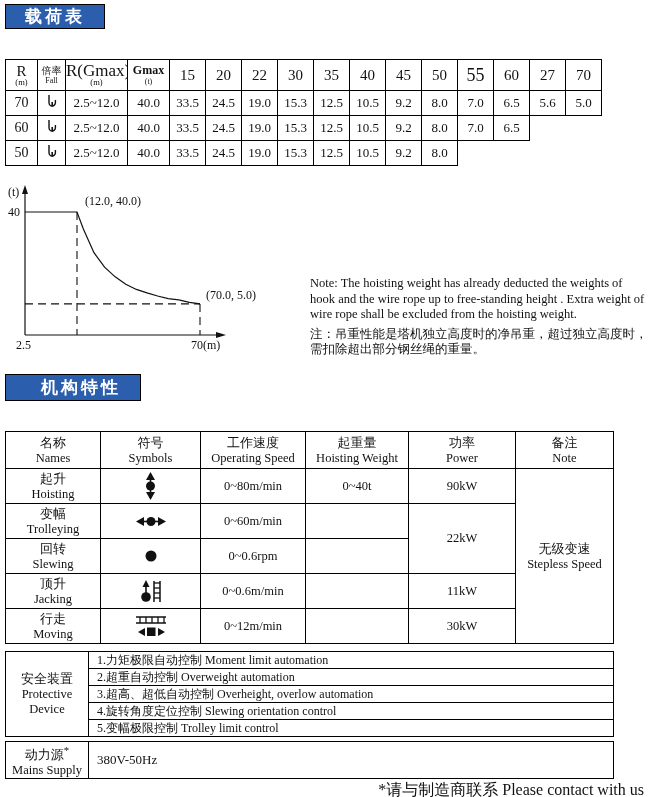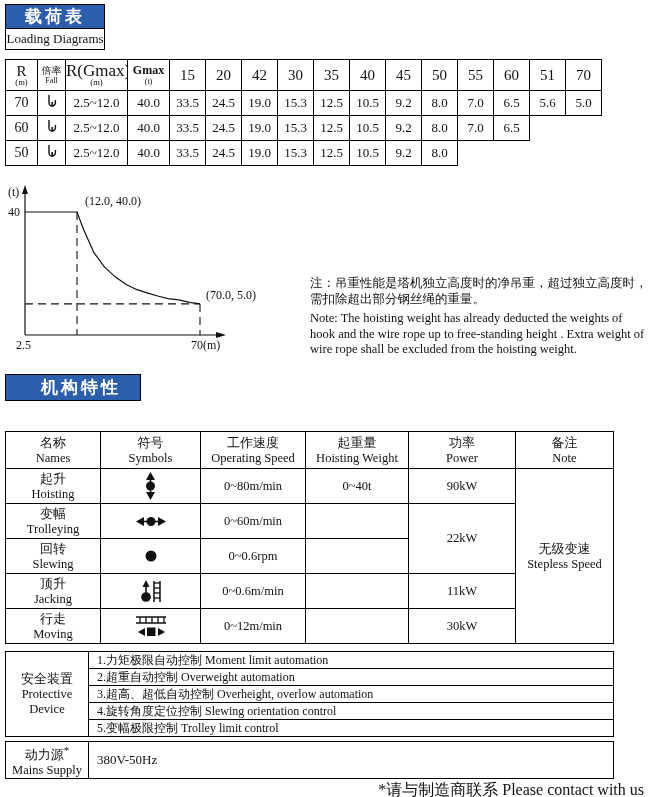--- a/index.html
+++ b/index.html
@@ -43,21 +43,20 @@
   .footer-note{position:absolute;right:6px;top:780px;font-size:16px;}
   svg.sym{display:block;margin:0 auto;}
 </style>
 </head>
 <body>
 
 <div class="page">
 
   <div class="hdr" style="left:5px;top:4px;width:100px;">
     <div class="cn" style="height:23px;line-height:23px;">载荷表</div>
-    <div class="en" style="height:20px;line-height:20px;">Loading Diagrams</div>
   </div>
 
   <table id="load-table">
     <colgroup>
       <col style="width:32px">
         <col style="width:28px">
         <col style="width:62px">
         <col style="width:42px">
     </colgroup>
     <thead>
@@ -73,29 +72,29 @@
         <th>
           <div style="font-size:17px;line-height:14px;font-family:Liberation Serif, serif;">R(Gmax)</div>
           <div class="sub">(m)</div>
         </th>
         <th>
           <div style="font-size:12px;line-height:13px;font-weight:bold;">Gmax</div>
           <div class="tiny">(t)</div>
         </th>
       <th style="width: 35px; font-size: 15px;">15</th>
           <th style="width: 35px; font-size: 15px;">20</th>
-          <th style="width: 35px; font-size: 15px;">42</th>
+          <th style="width: 35px; font-size: 15px;">22</th>
           <th style="width: 35px; font-size: 15px;">30</th>
           <th style="width: 35px; font-size: 15px;">35</th>
           <th style="width: 35px; font-size: 15px;">40</th>
           <th style="width: 35px; font-size: 15px;">45</th>
           <th style="width: 35px; font-size: 15px;">50</th>
-          <th style="width: 35px; font-size: 15px;">55</th>
+          <th style="width: 35px; font-size: 18px;">55</th>
           <th style="width: 35px; font-size: 15px;">60</th>
-          <th style="width: 35px; font-size: 15px;">51</th>
+          <th style="width: 35px; font-size: 15px;">27</th>
           <th style="width: 35px; font-size: 15px;">70</th>
         </tr>
     </thead>
     <tbody id="load-body">
         <tr>
           <td class="rcol">70</td>
           <td><svg width="10" height="16" viewBox="0 0 10 16">
               <path d="M2,2 L2,9.5 A3.2,3.6 0 0 0 8.4,9.5 L8.4,7" fill="none" stroke="#111" stroke-width="1.4"></path>
               <line x1="5.2" y1="9" x2="5.2" y2="13.5" stroke="#111" stroke-width="1.6"></line>
             </svg></td>
@@ -170,22 +169,22 @@
       <line stroke="#111" stroke-width="1.1" stroke-dasharray="8 5" fill="none" x1="195" y1="121.875" x2="195" y2="153"></line>
       <text x="3" y="14" font-size="12" text-anchor="start" fill="#111">(t)</text>
       <text x="15" y="34" font-size="12" text-anchor="end" fill="#111">40</text>
       <text x="11" y="167" font-size="12" text-anchor="start" fill="#111">2.5</text>
       <text x="186" y="167" font-size="12" text-anchor="start" fill="#111">70(m)</text>
       <text x="80" y="23" font-size="12" text-anchor="start" fill="#111">(12.0, 40.0)</text>
       <text x="201" y="116.875" font-size="12" text-anchor="start" fill="#111">(70.0, 5.0)</text>
     </svg>
 
   <div class="notes">
+    <p>Note: The hoisting weight has already deducted the weights of hook and the wire rope up to free-standing height . Extra weight of wire rope shall be excluded from the hoisting weight.</p>
     <p>注：吊重性能是塔机独立高度时的净吊重，超过独立高度时，需扣除超出部分钢丝绳的重量。</p>
-    <p>Note: The hoisting weight has already deducted the weights of hook and the wire rope up to free-standing height . Extra weight of wire rope shall be excluded from the hoisting weight.</p>
   </div>
 
   <div class="hdr" style="left:5px;top:374px;width:136px;">
     <div class="cn" style="height:25px;line-height:25px;padding-left:16px;">机构特性</div>
   </div>
 
   <table id="mech-table">
     <colgroup>
       <col style="width:95px">
         <col style="width:100px">

